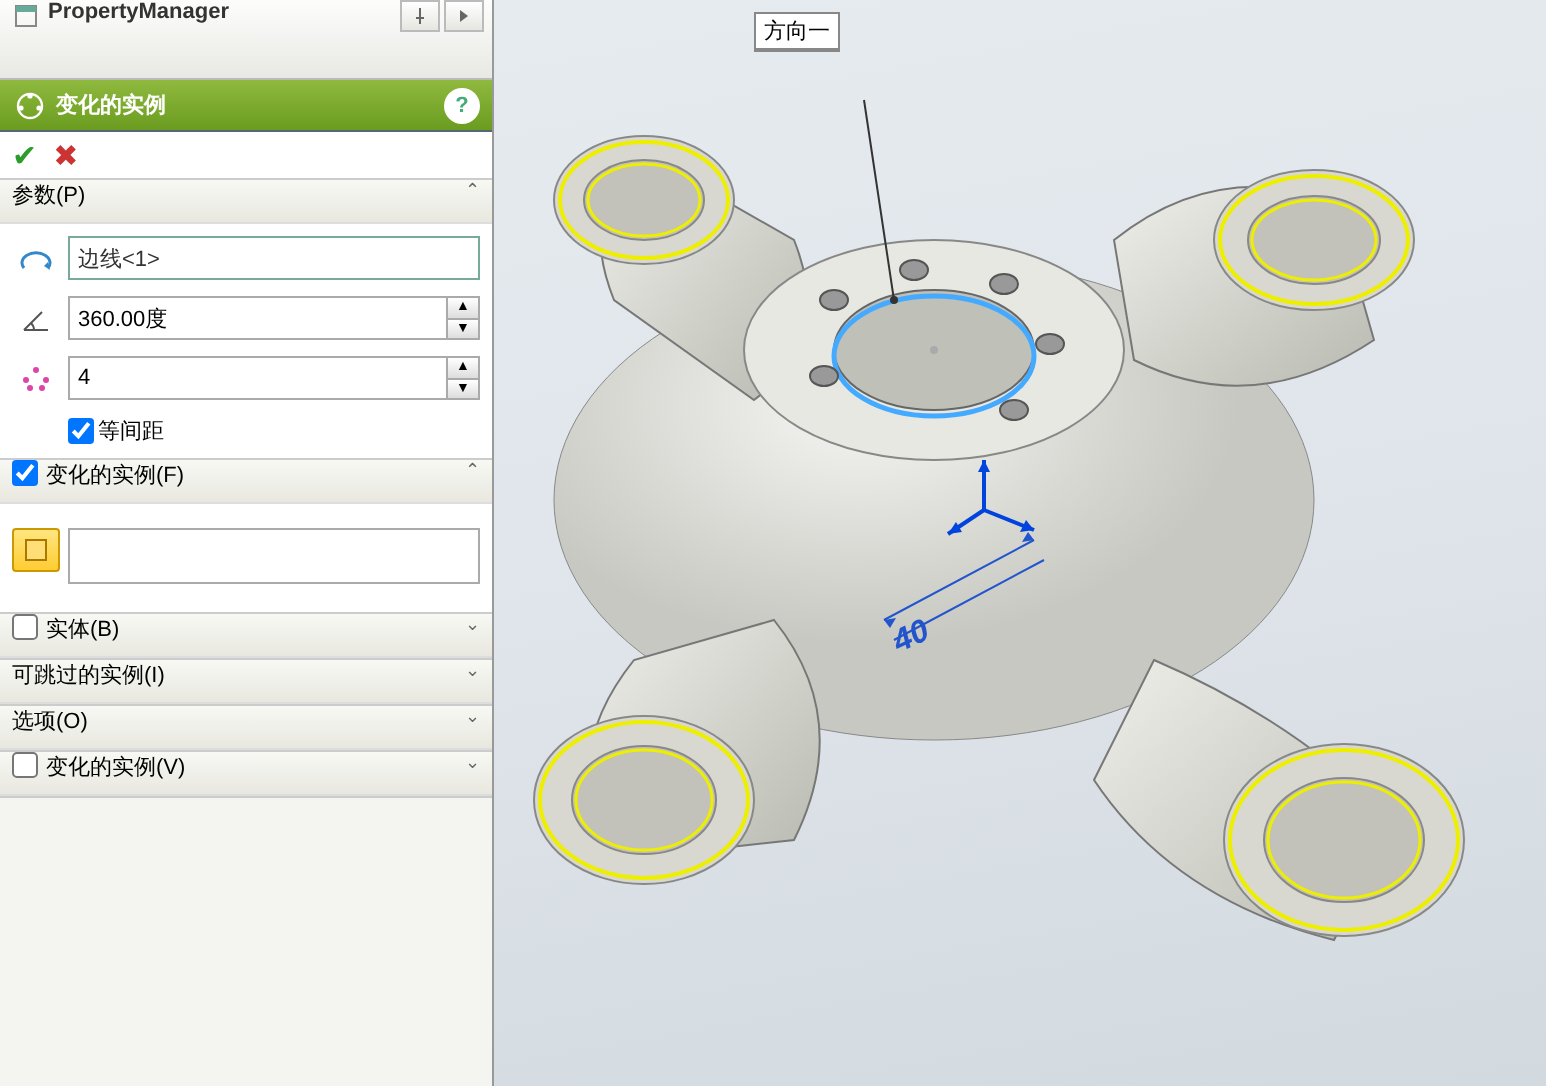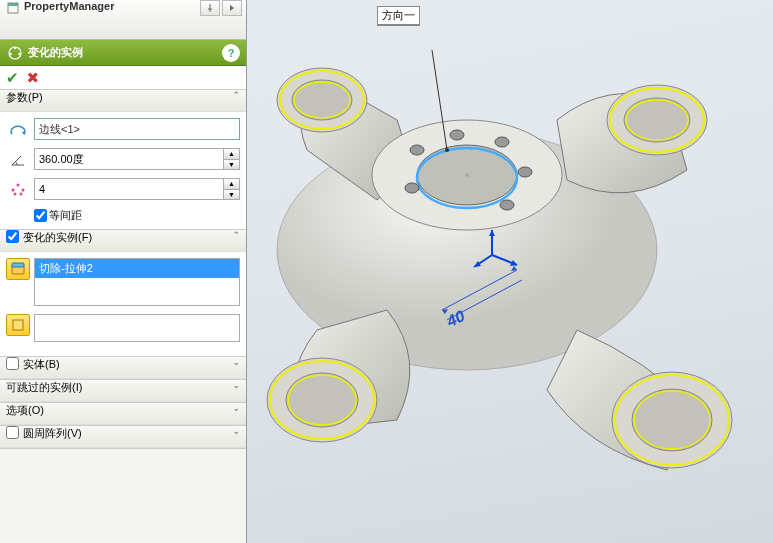--- a/index.html
+++ b/index.html
@@ -145,31 +145,20 @@
     </div>
   </div>
 
   <div class="section">
     <div class="section-head">
       <input type="checkbox" checked="" style="">
       <span>变化的实例(F)</span>
       <span class="chev">⌃</span>
     </div>
     <div class="section-body">
-      <div class="row" style="align-items:flex-start">
-        <div class="row-icon yellow">
-          <svg width="18" height="18">
-              <rect x="3" y="5" width="12" height="9" rx="1" fill="#ffcc55" stroke="#aa7700"></rect>
-              <rect x="3" y="3" width="12" height="4" rx="1" fill="#66bbee" stroke="#2277aa"></rect>
-            </svg>
-        </div>
-        <div class="listbox">
-          <div class="sel-item">切除-拉伸2</div>
-        </div>
-      </div>
       <div class="row" style="align-items:flex-start;margin-top:6px">
         <div class="row-icon yellow">
           <svg width="18" height="18">
               <rect x="4" y="4" width="10" height="10" fill="#ffdd77" stroke="#aa7700"></rect>
             </svg>
         </div>
         <div class="listbox small"></div>
       </div>
     </div>
   </div>
@@ -192,21 +181,21 @@
   <div class="section">
     <div class="section-head">
       <span>选项(O)</span>
       <span class="chev">⌄</span>
     </div>
   </div>
 
   <div class="section">
     <div class="section-head">
       <input type="checkbox" style="">
-      <span>圆周阵列(V)</span>
+      <span>变化的实例(V)</span>
       <span class="chev">⌄</span>
     </div>
   </div>
 </div>
 
 <div class="viewport">
 
   <svg class="model" width="526" height="543">
     <defs>
       <radialGradient id="g1" cx="40%" cy="30%">

